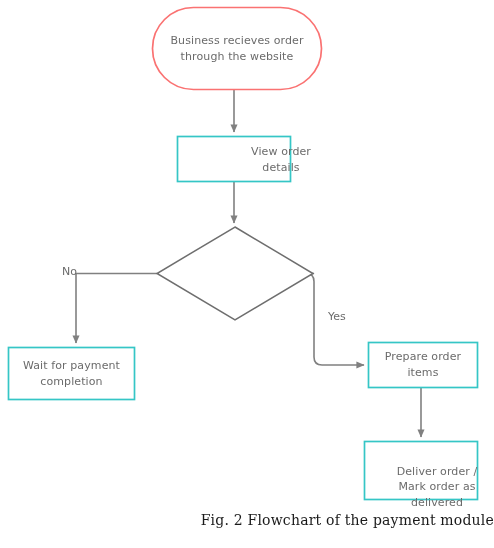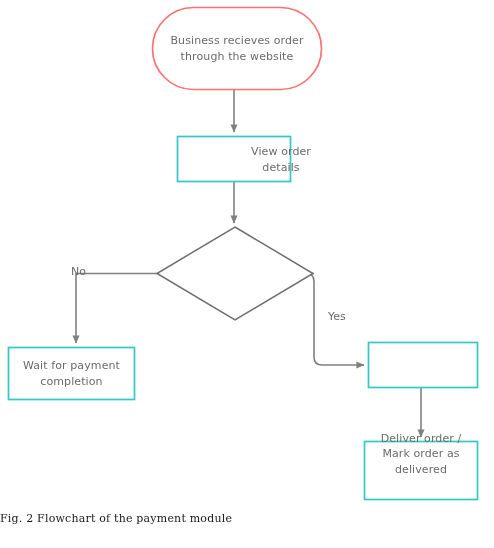--- a/index.html
+++ b/index.html
@@ -62,23 +62,23 @@
   .node-hit {
     position: absolute;
     background: transparent;
   }
 
   #caption {
     position: absolute;
     left: 0;
     top: 512px;
     width: 494px;
-    text-align: left;
+    text-align: right;
     font-family: "DejaVu Serif", serif;
-    font-size: 11px;
+    font-size: 14px;
     color: #1a1a1a;
     letter-spacing: 0.2px;
   }
 </style>
 </head>
 <body>
 
 <div id="figure-root">
 
   <svg id="flow-svg" viewBox="0 0 494 516" xmlns="http://www.w3.org/2000/svg">
@@ -126,24 +126,26 @@
   <div class="node-label" style="left:176px; top:136px; width:114px; height:48px;margin-left:48px;">View order
 details</div>
 
   <div class="node-hit" style="left:157px; top:227px; width:156px; height:93px;"></div>
 
   <div class="node-hit" style="left:8px; top:347px; width:127px; height:53px;"></div>
   <div class="node-label" style="left:8px; top:347px; width:127px; height:53px;">Wait for payment
 completion</div>
 
   <div class="node-hit" style="left:368px; top:342px; width:110px; height:46px;"></div>
+  <div class="node-label" style="left:368px; top:342px; width:110px; height:46px;">Prepare order
+items</div>
 
   <div class="node-hit" style="left:364px; top:441px; width:114px; height:59px;"></div>
-  <div class="node-label" style="left:364px; top:423px; width:114px; height:62px;">Deliver order /
+  <div class="node-label" style="left:364px; top:456px; width:114px; height:62px;padding-left:16px;">Deliver order /
 Mark order as
 delivered</div>
 
-  <div class="edge-label" style="left:62px; top:265px;margin-left:9px;">No</div>
+  <div class="edge-label" style="left:62px; top:265px;">No</div>
   <div class="edge-label" style="left:328px; top:310px;">Yes</div>
 
   <div id="caption">Fig. 2  Flowchart of the payment module</div>
 
 </div>
 
 </body></html>

